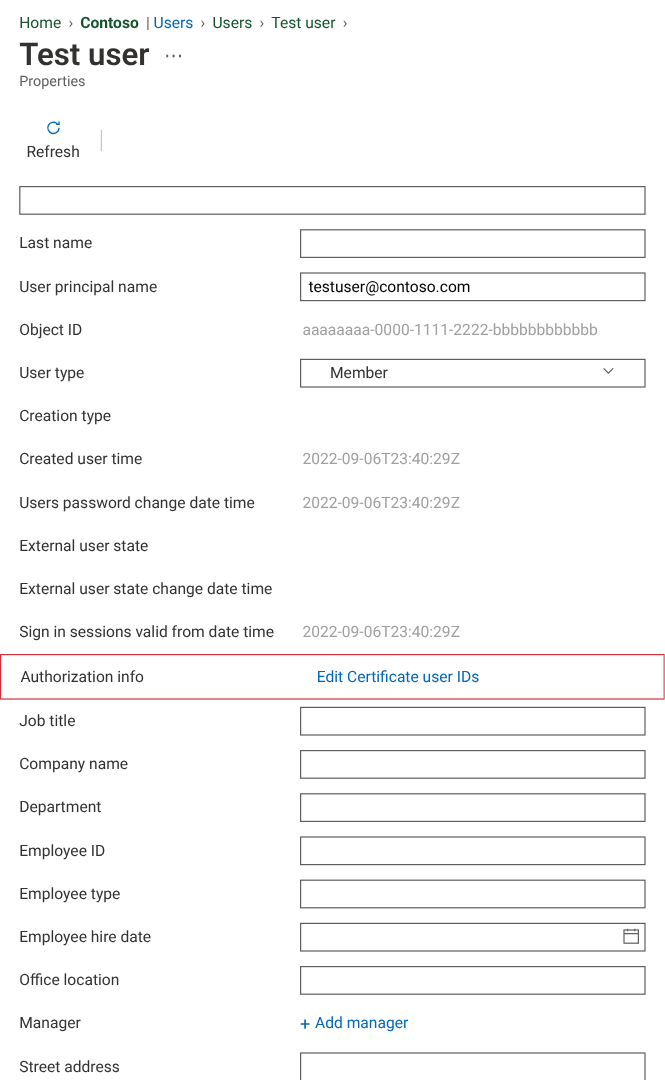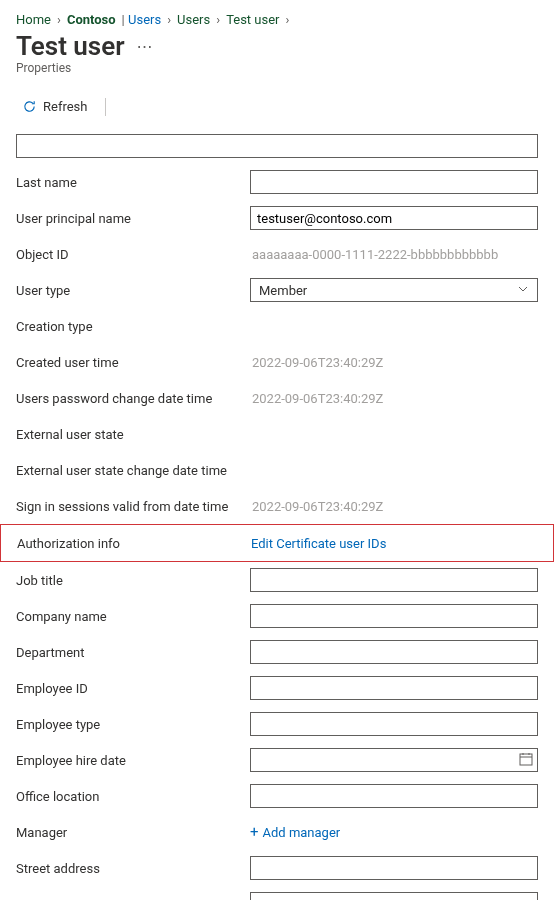--- a/index.html
+++ b/index.html
@@ -46,20 +46,21 @@
     padding: 6px 0 10px 0;
     font-size: 13px;
   }
   .toolbar-btn {
     display: flex;
     align-items: center;
     gap: 6px;
     padding: 4px 6px;
     cursor: pointer;
     color: #323130;
+    flex-direction: column;
   }
   .toolbar-sep {
     width: 1px;
     height: 18px;
     background: #c8c6c4;
     margin: 0 4px;
   }
   .icon { display: inline-flex; align-items: center; justify-content: center; }
   .icon svg { display: block; }
 
@@ -95,21 +96,21 @@
     padding-left: 2px;
     text-align: center;
   }
   .select-box {
     width: 100%;
     height: 24px;
     border: 1px solid #605e5c;
     display: flex;
     align-items: center;
     justify-content: space-between;
-    padding: 0 8px;
+    padding: 0 24px;
     cursor: pointer;
     font-size: 13px;
   }
   .select-box .chev { color: #605e5c; }
 
   .link-action {
     color: #0067b8;
     font-size: 13px;
     cursor: pointer;
     display: flex;
@@ -119,20 +120,21 @@
   .plus-icon { color: #0067b8; font-size: 15px; line-height: 1; }
 
   
   .highlight-row {
     border: 1px solid #d13438;
     margin-left: -16px;
     margin-right: -16px;
     padding-left: 16px;
     padding-right: 16px;
     min-height: 38px;
+    gap: 13px;
   }
 
   
   .date-wrap {
     width: 100%;
     position: relative;
   }
   .date-wrap input {
     width: 100%;
     height: 24px;

